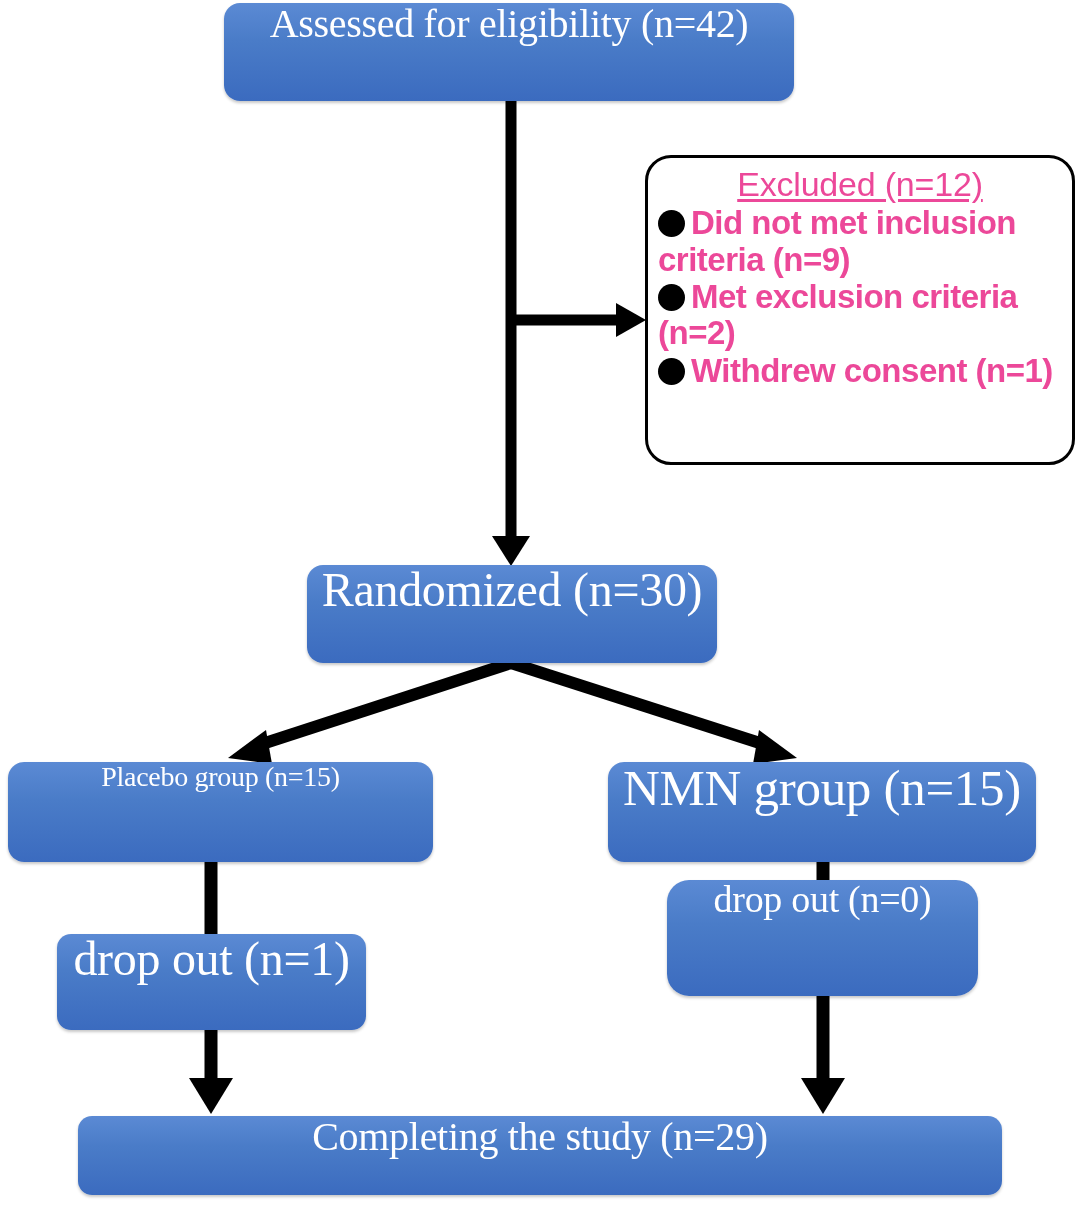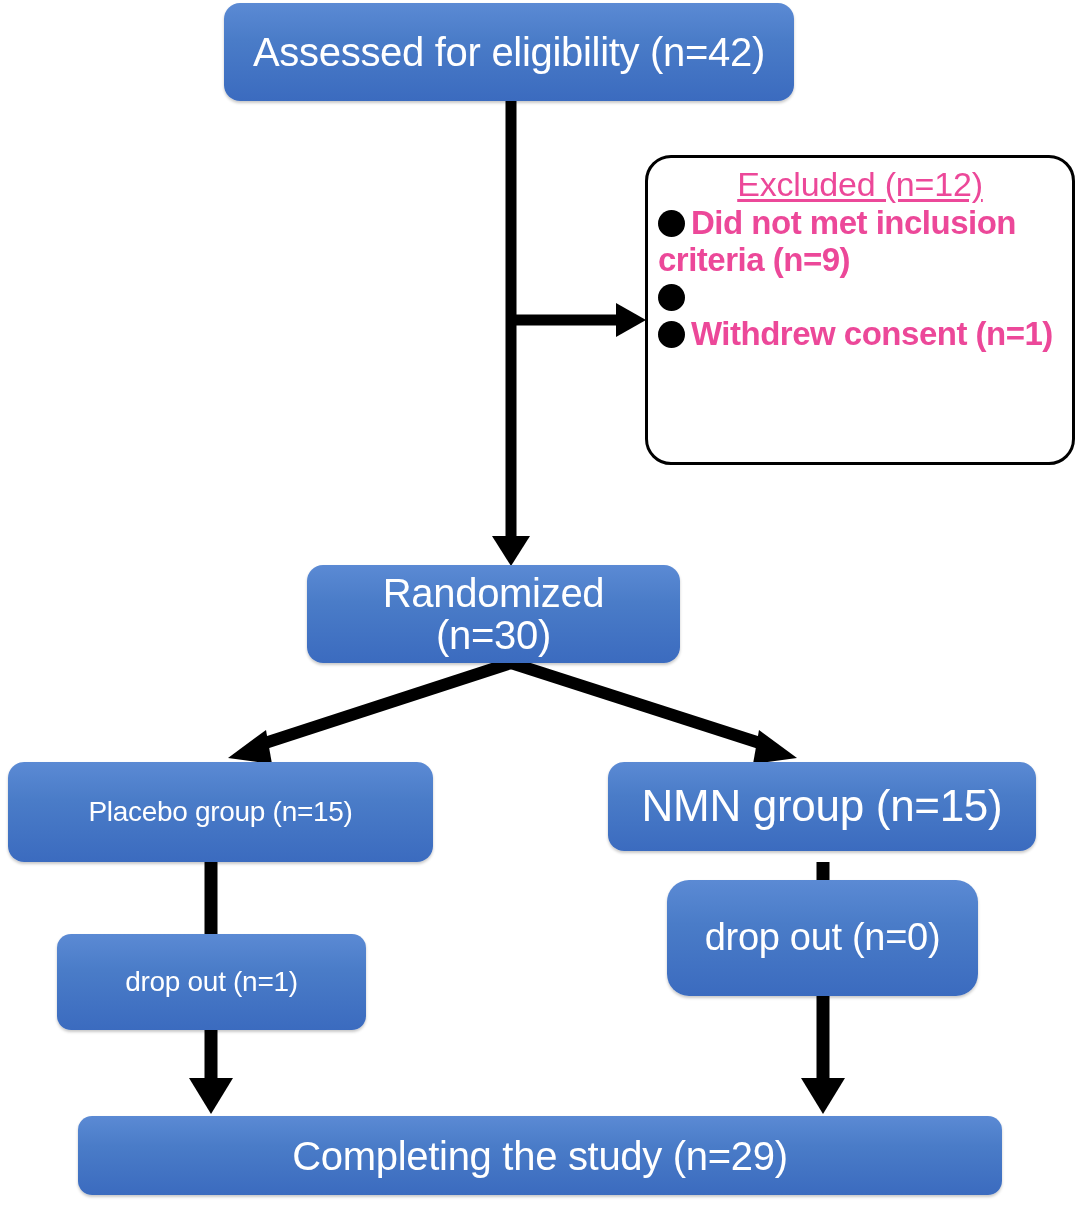--- a/index.html
+++ b/index.html
@@ -28,51 +28,51 @@
   }
   #arrows-under { z-index: 1; }
   #arrows-over  { z-index: 3; }
 
   
   .node {
     position: absolute;
     z-index: 2;
     box-sizing: border-box;
     display: flex;
-    align-items: center;
     justify-content: center;
     text-align: center;
     color: #ffffff;
     border-radius: 16px;
     background: linear-gradient(to bottom, #5b8ad4 0%, #4a7cc8 38%, #3b6bbf 100%);
     box-shadow: 0 2px 3px rgba(0,0,0,0.22);
     padding: 0 14px;
     line-height: 1.05;
     letter-spacing: -0.3px;
+    font-family: Liberation Serif, serif;
   }
 
   #node-assessed {
     left: 224px; top: 3px; width: 570px; height: 98px;
     font-size: 40px;
   }
   #node-randomized {
-    left: 307px; top: 565px; width: 373px; height: 98px;
-    font-size: 40px;
+    left: 307px; top: 565px; width: 410px; height: 98px;
+    font-size: 48px;
   }
   #node-placebo {
     left: 8px; top: 762px; width: 425px; height: 100px;
     font-size: 28px;
   }
   #node-nmn {
-    left: 608px; top: 762px; width: 428px; height: 89px;
-    font-size: 44px;
+    left: 608px; top: 762px; width: 428px; height: 100px;
+    font-size: 51px;
   }
   #node-dropout-placebo {
     left: 57px; top: 934px; width: 309px; height: 96px;
-    font-size: 28px;
+    font-size: 48px;
     border-radius: 14px;
   }
   #node-dropout-nmn {
     left: 667px; top: 880px; width: 311px; height: 116px;
     font-size: 38px;
     border-radius: 22px;
   }
   #node-completing {
     left: 78px; top: 1116px; width: 924px; height: 79px;
     font-size: 40px;
@@ -146,21 +146,21 @@
   <div class="node" id="node-assessed">
     <span>Assessed for eligibility (n=42)</span>
   </div>
 
   <div id="node-excluded">
     <div id="excluded-title">Excluded (n=12)</div>
     <div class="excluded-item">
       <span class="bullet-dot"></span><span>Did not met inclusion criteria (n=9)</span>
     </div>
     <div class="excluded-item">
-      <span class="bullet-dot"></span>
+      <span class="bullet-dot"></span><span>Met exclusion criteria (n=2)</span>
     </div>
     <div class="excluded-item">
       <span class="bullet-dot"></span><span>Withdrew consent (n=1)</span>
     </div>
   </div>
 
   <div class="node" id="node-randomized">
     <span>Randomized (n=30)</span>
   </div>
 

